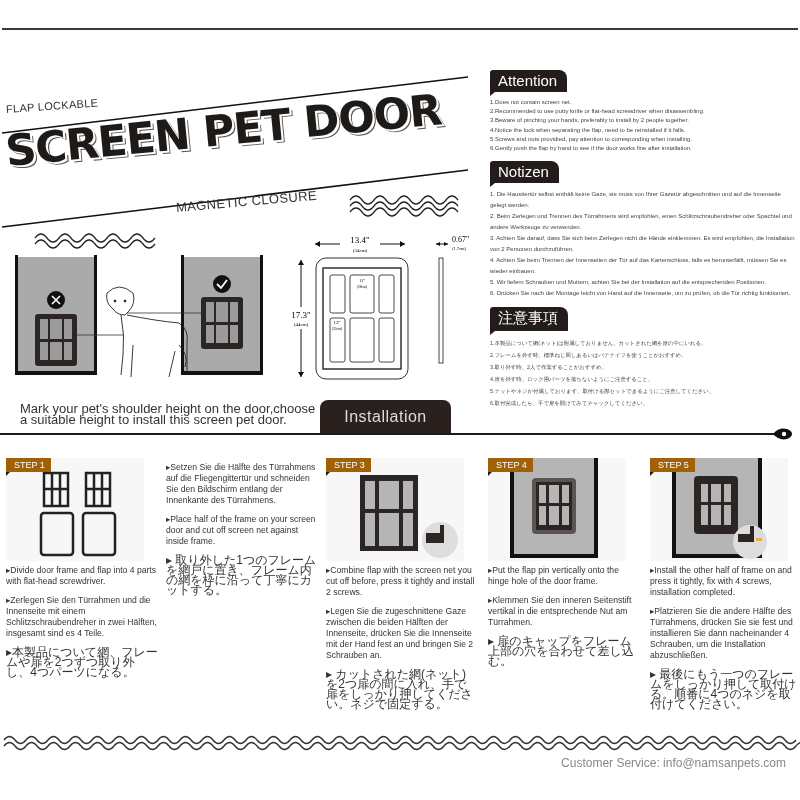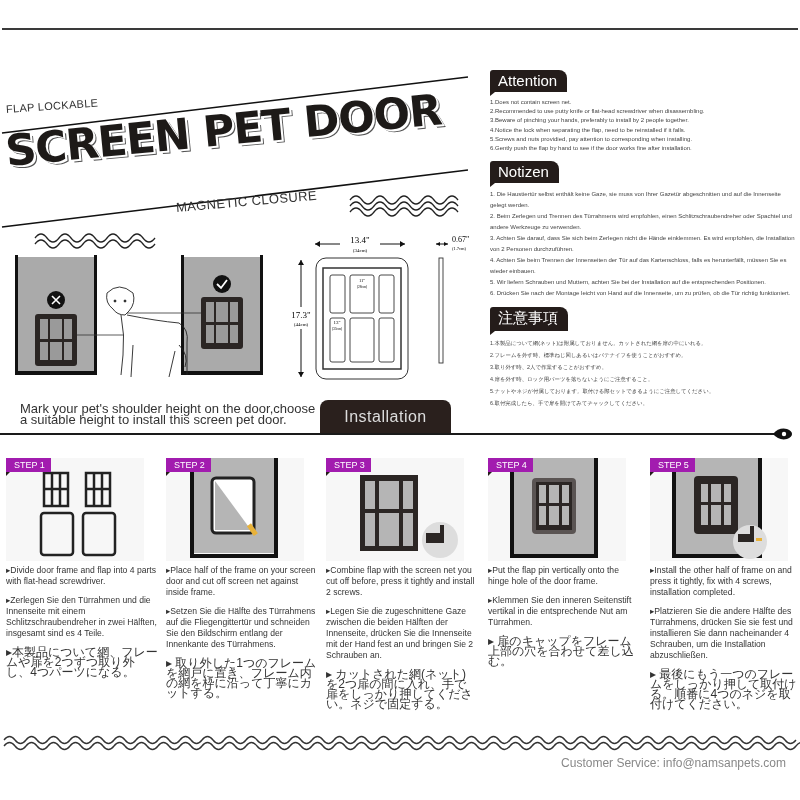--- a/index.html
+++ b/index.html
@@ -31,21 +31,21 @@
   .illus { position: absolute; left: 15px; top: 255px; width: 250px; height: 140px; }
   .mark-text { position: absolute; left: 20px; top: 403px; width: 300px; font-size: 13px; line-height: 11px; color: #333; }
 
   .install-tab { position: absolute; left: 320px; top: 400px; width: 131px; height: 34px; background: #2a201d; border-radius: 8px 8px 0 0; color: #ddd; font-size: 16px; display: flex; align-items: center; justify-content: center; letter-spacing: 0.5px; }
   .install-rule { position: absolute; left: 0; top: 433px; width: 775px; height: 2px; background: #1a1a1a; }
   .rocket { position: absolute; left: 771px; top: 427px; }
 
   
   .step { position: absolute; top: 458px; width: 152px; }
   .step-img { position: relative; width: 138px; height: 103px; background: #f7f7f7; overflow: hidden; }
-  .step-tag { position: absolute; left: 0; top: 0; background: #a21caf; color: #fff; font-size: 9px; padding: 2px 6px 2px 8px; z-index: 2; border-radius: 0 0 0 0; }
+  .step-tag { position: absolute; left: 0; top: 0; background: #a16207; color: #fff; font-size: 9px; padding: 2px 6px 2px 8px; z-index: 2; border-radius: 0 0 0 0; }
   .step-tag::after { content: ""; position: absolute; left: 0; bottom: -4px; border-left: 4px solid #241c1a; border-bottom: 4px solid transparent; }
   .step-text { margin-top: 4px; font-size: 8.6px; line-height: 11px; color: #333; }
   .step-text p { margin-bottom: 8px; }
   .step-text p.jp { font-size: 12px; line-height: 10px; }
 
   .wave-bottom { position: absolute; left: 0; top: 733px; }
   .footer { position: absolute; right: 14px; top: 756px; font-size: 12px; color: #888; }
 </style>
 </head>
 <body>
@@ -212,33 +212,23 @@
     </svg>
   </div>
   <div class="step-text">
     <p>▸Divide door frame and flap into 4 parts with flat-head screwdriver.</p>
     <p>▸Zerlegen Sie den Türrahmen und die Innenseite mit einem Schlitzschraubendreher in zwei Hälften, insgesamt sind es 4 Teile.</p>
     <p class="jp">▸本製品について網、フレームや扉を2つずつ取り外し、4つパーツになる。</p>
   </div>
 </div>
 
 <div class="step" style="left:166px">
-  <div class="step-img">
-    <div class="step-tag">STEP 2</div>
-    <svg width="138" height="103">
-      <rect x="26" y="0" width="84" height="95" fill="#b5b5b5"></rect>
-      <path d="M26 0 v98 h84 v-98" fill="none" stroke="#111" stroke-width="4"></path>
-      <rect x="46" y="20" width="42" height="55" rx="4" fill="#fff" stroke="#222" stroke-width="3"></rect>
-      <path d="M49 23 L85 72 L49 72z" fill="#b5b5b5"></path>
-      <rect x="84" y="66" width="5" height="12" fill="#e8b23a" transform="rotate(-35 86 72)"></rect>
-    </svg>
-  </div>
-  <div class="step-text">
+  <div class="step-text">
+    <p>▸Setzen Sie die Hälfte des Türrahmens auf die Fliegengittertür und schneiden Sie den Bildschirm entlang der Innenkante des Türrahmens.</p>
     <p>▸Place half of the frame on your screen door and cut off screen net against inside frame.</p>
-    <p>▸Setzen Sie die Hälfte des Türrahmens auf die Fliegengittertür und schneiden Sie den Bildschirm entlang der Innenkante des Türrahmens.</p>
     <p class="jp">▸ 取り外した1つのフレームを網戸に置き、フレーム内の網を枠に沿って丁寧にカットする。</p>
   </div>
 </div>
 
 <div class="step" style="left:326px">
   <div class="step-img">
     <div class="step-tag">STEP 3</div>
     <svg width="138" height="103">
       <rect x="34" y="17" width="58" height="76" fill="#2b2624"></rect>
       <g fill="#b5b5b5">

